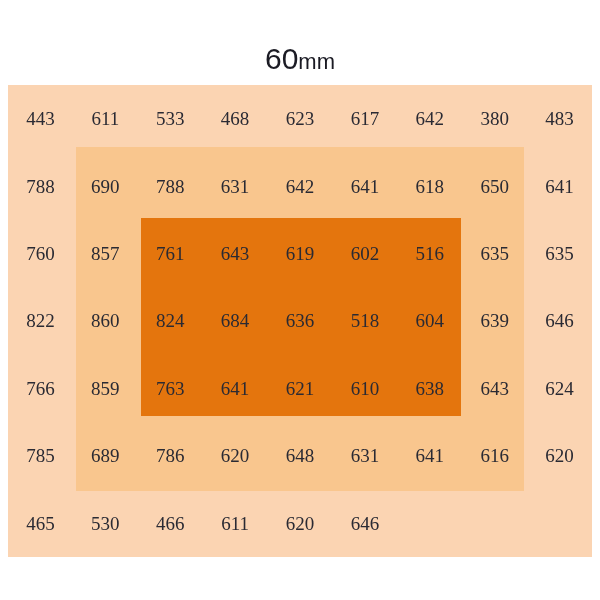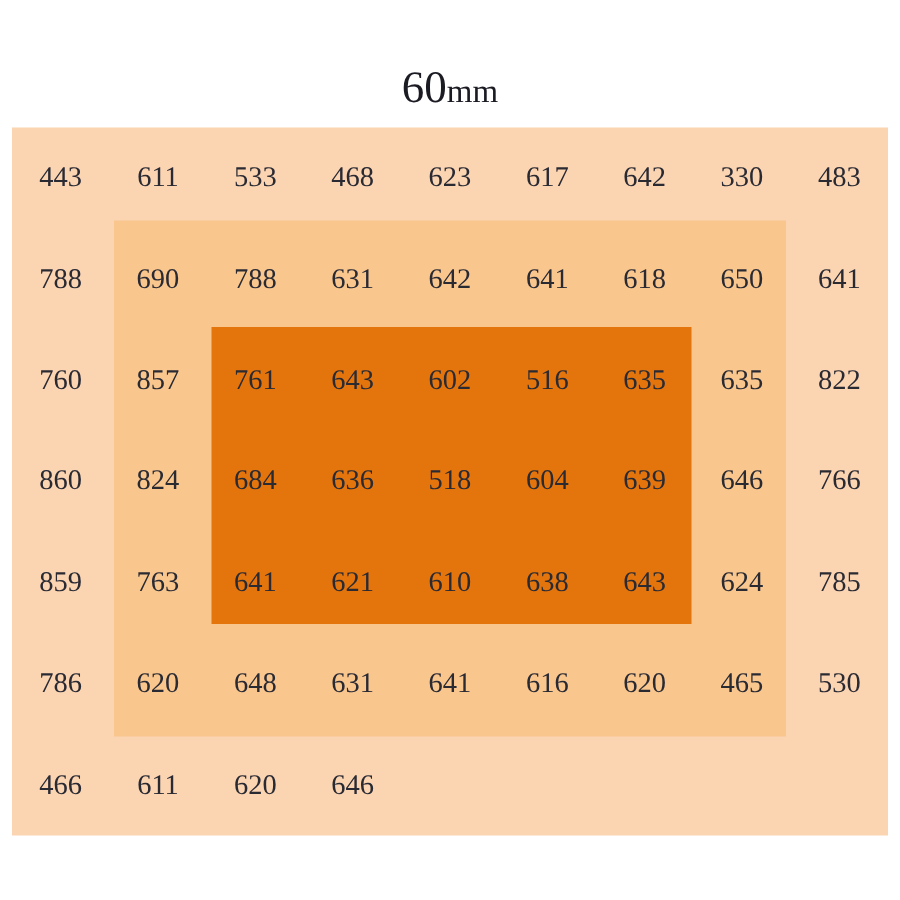--- a/index.html
+++ b/index.html
@@ -21,21 +21,21 @@
   }
 
   
   #title {
     position: absolute;
     left: 0;
     top: 44px;
     width: 600px;
     text-align: center;
     color: #1b1b24;
-    font-family: Liberation Serif, serif;
+    font-family: Liberation Sans, sans-serif;
     white-space: nowrap;
     line-height: 1;
   }
   #title .big {
     font-size: 30px;
     letter-spacing: 0px;
   }
   #title .small {
     font-size: 22px;
     letter-spacing: 0px;
@@ -103,35 +103,36 @@
   <div class="zone" id="zone-core"></div>
 
   <div id="grid">
       <div class="cell">443</div>
       <div class="cell">611</div>
       <div class="cell">533</div>
       <div class="cell">468</div>
       <div class="cell">623</div>
       <div class="cell">617</div>
       <div class="cell">642</div>
-      <div class="cell">330</div>
+      <div class="cell">380</div>
       <div class="cell">483</div>
       <div class="cell">788</div>
       <div class="cell">690</div>
       <div class="cell">788</div>
       <div class="cell">631</div>
       <div class="cell">642</div>
       <div class="cell">641</div>
       <div class="cell">618</div>
       <div class="cell">650</div>
       <div class="cell">641</div>
       <div class="cell">760</div>
       <div class="cell">857</div>
       <div class="cell">761</div>
       <div class="cell">643</div>
+      <div class="cell">619</div>
       <div class="cell">602</div>
       <div class="cell">516</div>
       <div class="cell">635</div>
       <div class="cell">635</div>
       <div class="cell">822</div>
       <div class="cell">860</div>
       <div class="cell">824</div>
       <div class="cell">684</div>
       <div class="cell">636</div>
       <div class="cell">518</div>
@@ -141,20 +142,21 @@
       <div class="cell">766</div>
       <div class="cell">859</div>
       <div class="cell">763</div>
       <div class="cell">641</div>
       <div class="cell">621</div>
       <div class="cell">610</div>
       <div class="cell">638</div>
       <div class="cell">643</div>
       <div class="cell">624</div>
       <div class="cell">785</div>
+      <div class="cell">689</div>
       <div class="cell">786</div>
       <div class="cell">620</div>
       <div class="cell">648</div>
       <div class="cell">631</div>
       <div class="cell">641</div>
       <div class="cell">616</div>
       <div class="cell">620</div>
       <div class="cell">465</div>
       <div class="cell">530</div>
       <div class="cell">466</div>

